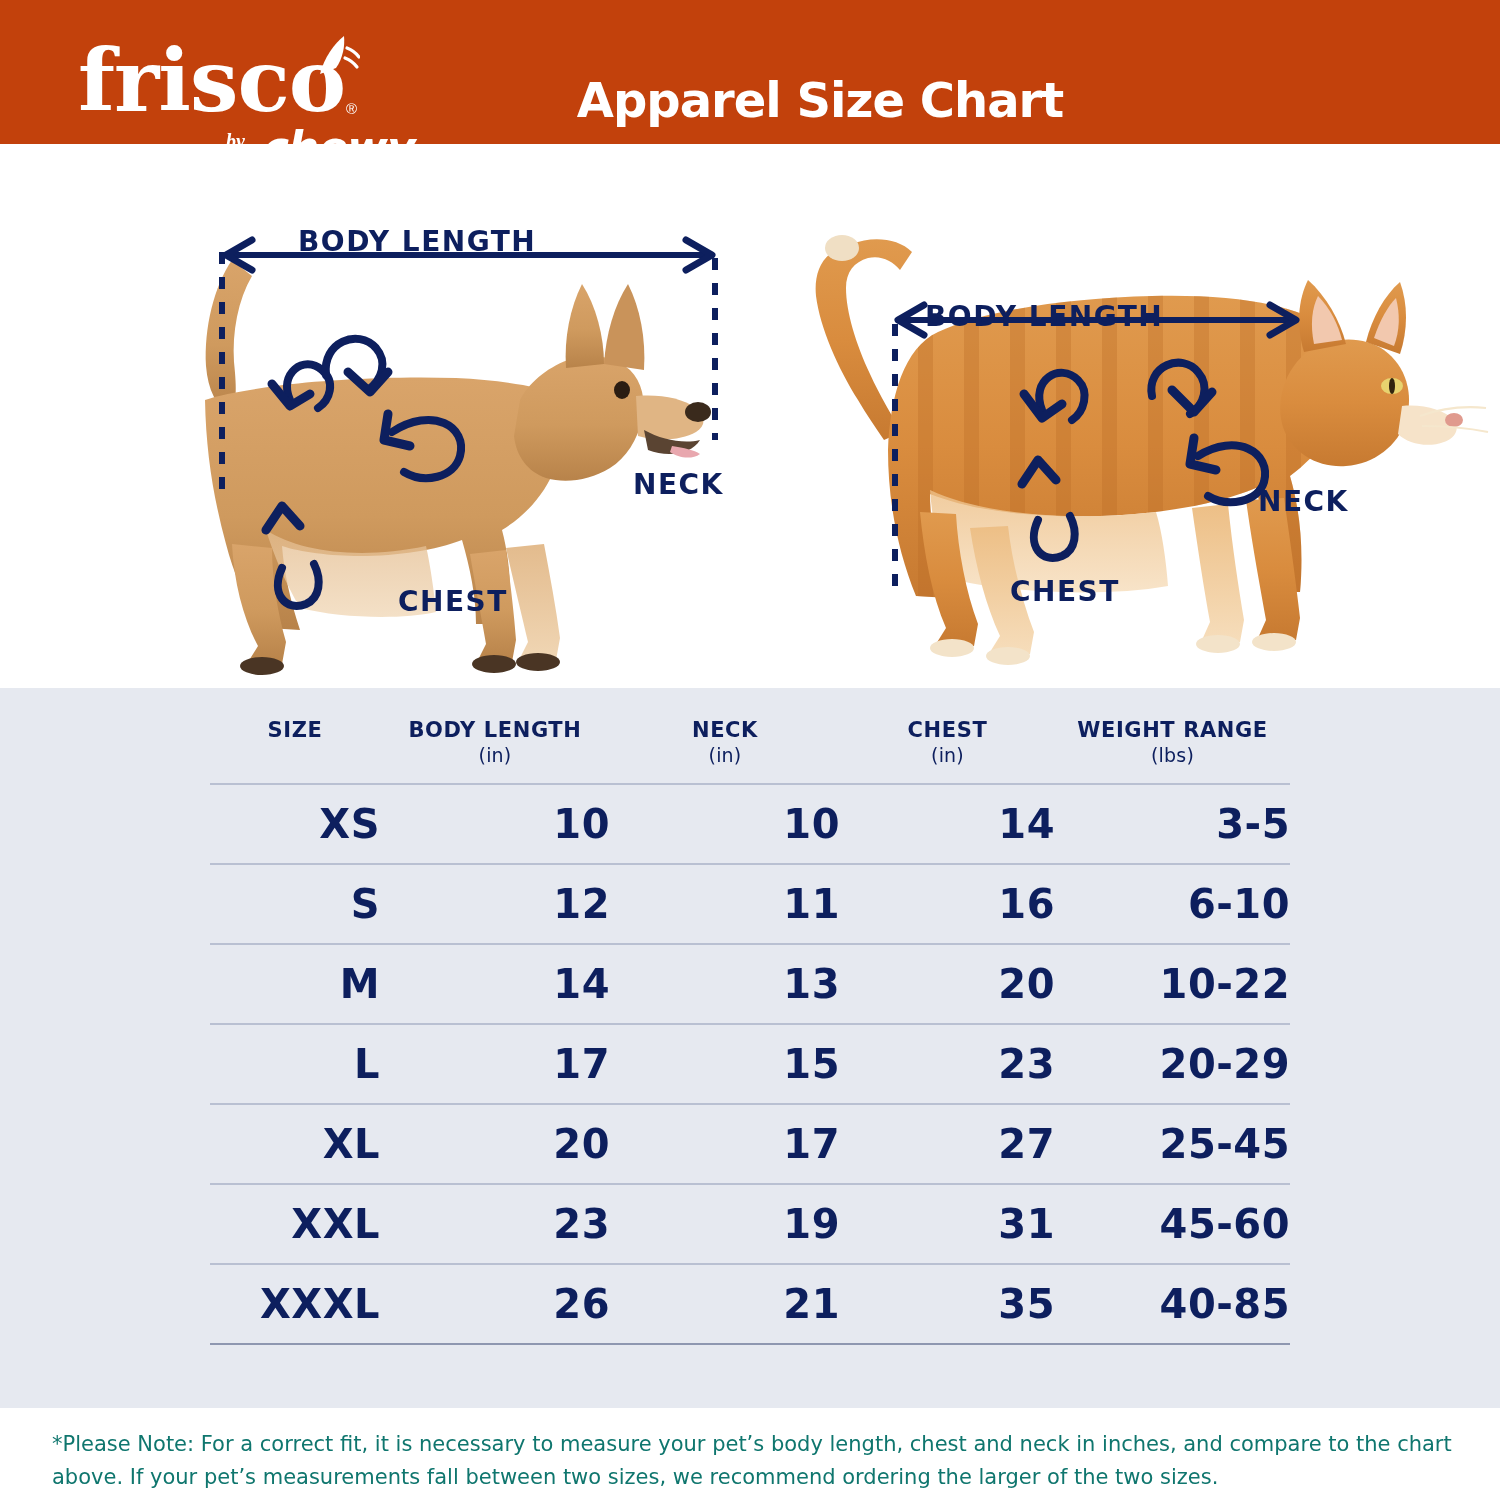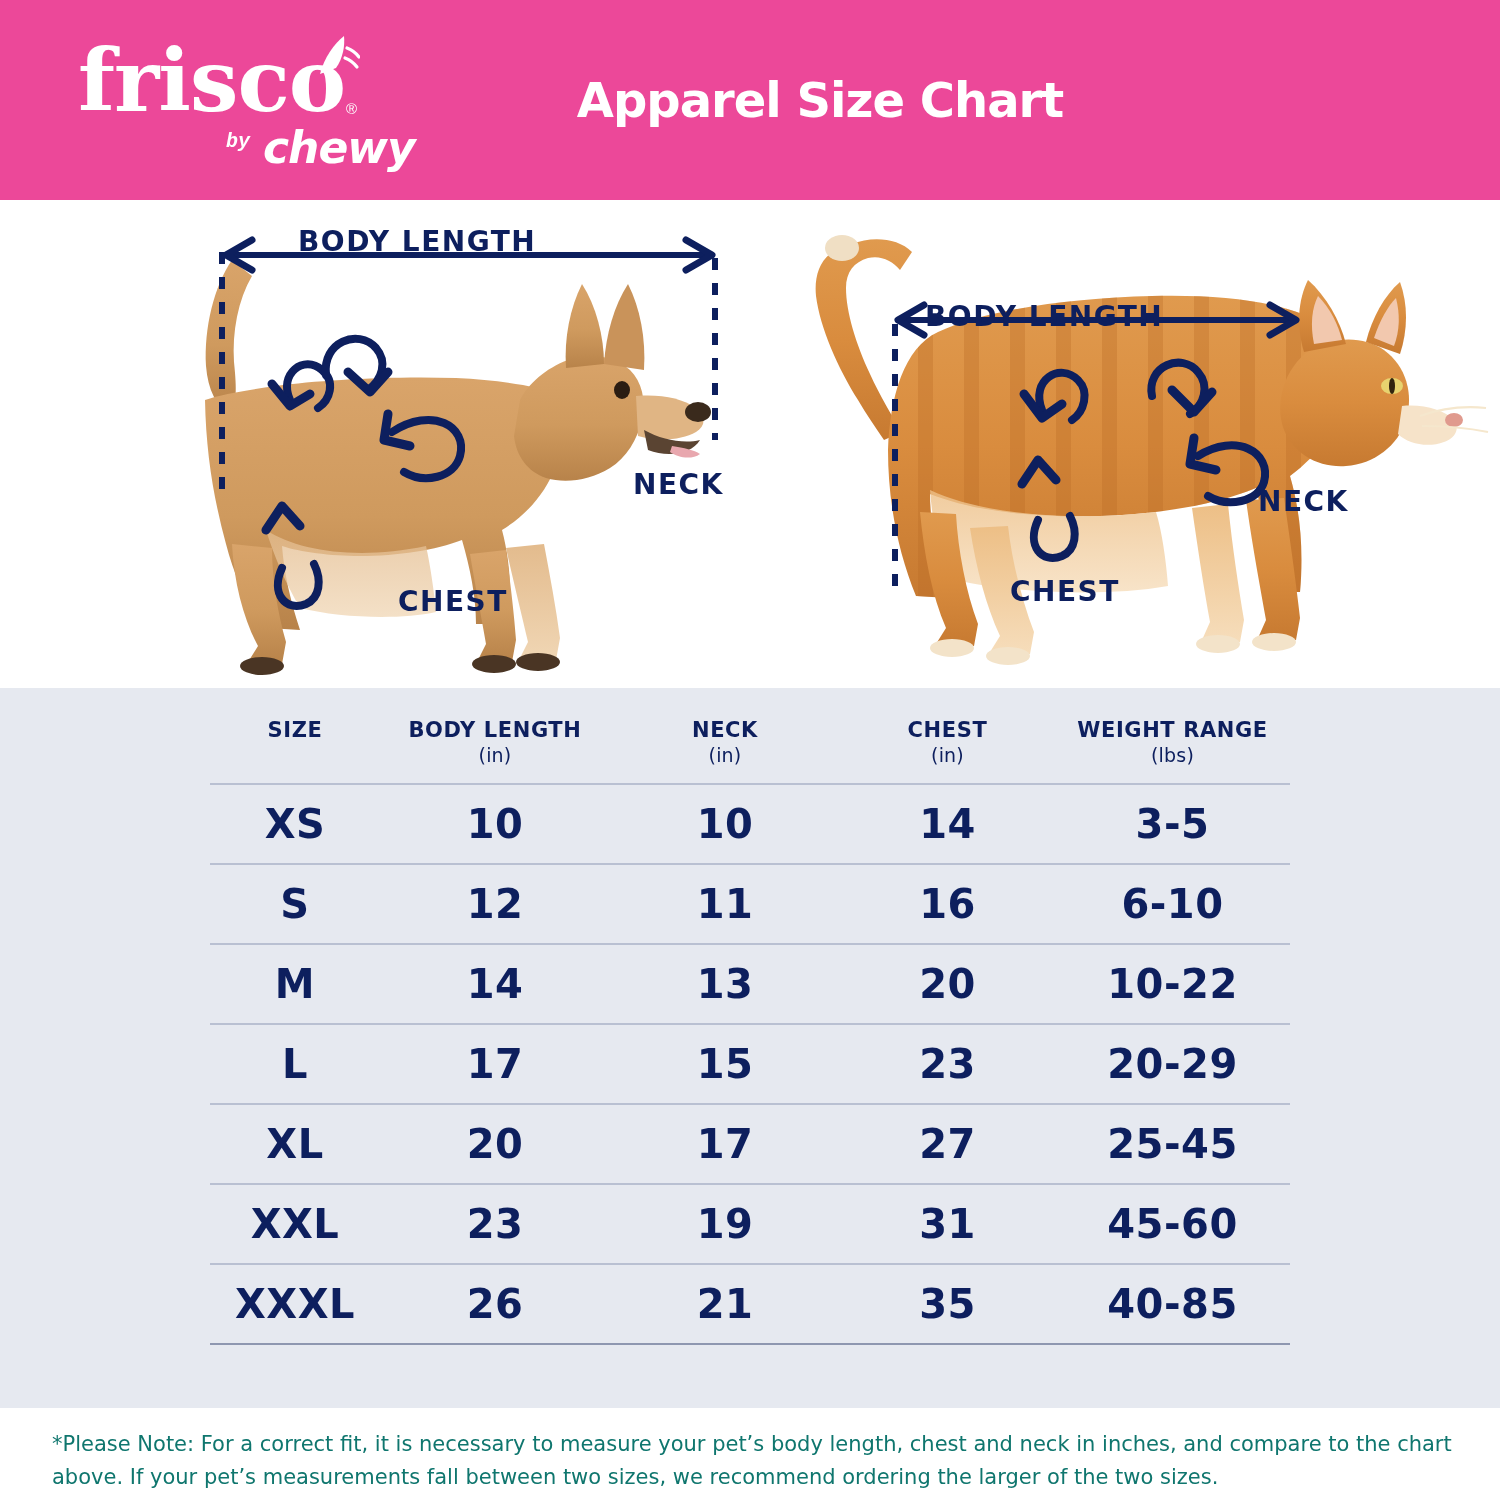--- a/index.html
+++ b/index.html
@@ -6,22 +6,22 @@
   html,body { width:1500px; height:1500px; }
   body {
     font-family:"Liberation Sans", sans-serif;
     background:#ffffff;
     overflow:hidden;
   }
   .page { position:relative; width:1500px; height:1500px; background:#fff; }
 
   
   .header {
-    position:absolute; left:0; top:0; width:1500px; height:200px;
-    background:#ec4899;
+    position:absolute; left:0; top:0; width:1500px; height:144px;
+    background:#c2410c;
     display:flex; align-items:center;
   }
   .logo-wrap {
     position:absolute; left:78px; top:38px; width:300px; height:125px;
   }
   .logo-frisco {
     font-family:"DejaVu Serif", serif;
     font-weight:700;
     font-size:86px;
     color:#ffffff;
@@ -31,21 +31,21 @@
   }
   .logo-reg {
     position:absolute; left:268px; top:62px;
     font-size:15px; color:#fff; font-family:"Liberation Sans",sans-serif;
   }
   .logo-ear {
     position:absolute; left:236px; top:-4px; width:46px; height:48px;
   }
   .logo-by {
     position:absolute; left:148px; top:92px;
-    font-family:Liberation Mono, monospace;
+    font-family:Liberation Serif, serif;
     font-style:italic;
     font-weight:700;
     font-size:20px;
     color:#ffffff;
   }
   .logo-chewy {
     position:absolute; left:185px; top:84px;
     font-family:"DejaVu Sans", sans-serif;
     font-weight:700;
     font-style:italic;
@@ -107,21 +107,21 @@
     display:block;
     font-weight:400;
     font-size:19px;
     letter-spacing:0.2px;
   }
   table.sizes td {
     font-family:"DejaVu Sans", sans-serif;
     font-weight:700;
     font-size:40px;
     color:#0d1f5e;
-    text-align:center;
+    text-align:right;
     padding:16px 0 16px 0;
     height:78px;
     border-bottom:2px solid #b9c0d2;
     letter-spacing:0.5px;
   }
   table.sizes tbody tr:last-child td { border-bottom:2px solid #8e97b0; }
   .col-size  { width:170px; }
   .col-body  { width:230px; }
   .col-neck  { width:230px; }
   .col-chest { width:215px; }

